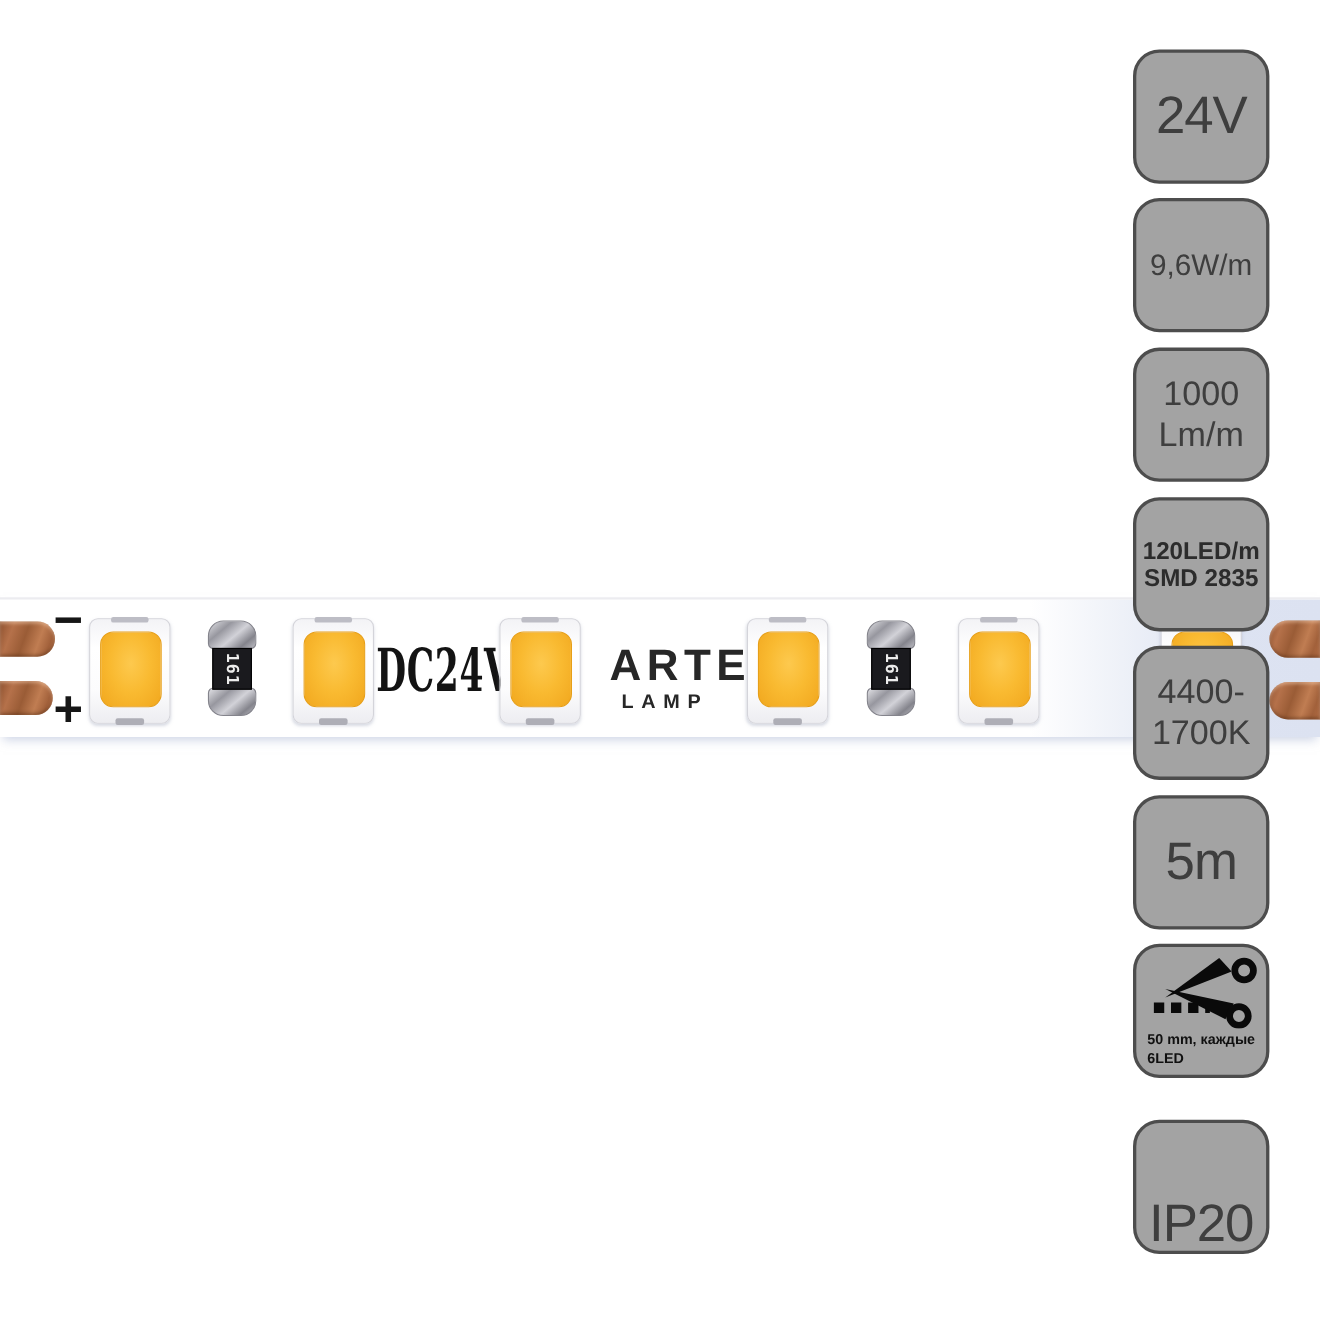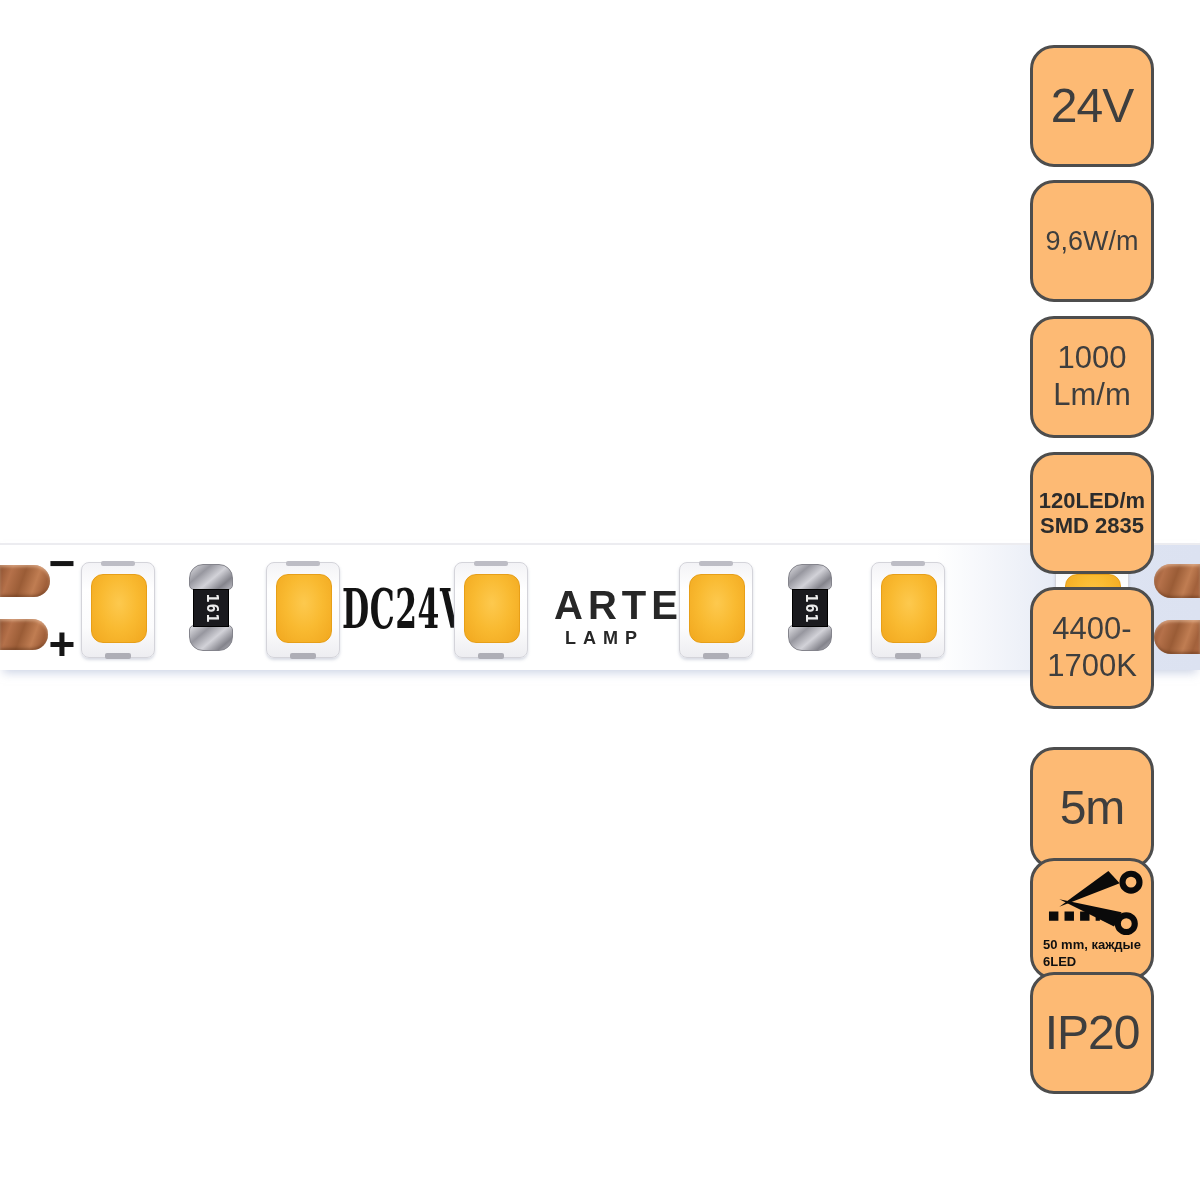--- a/index.html
+++ b/index.html
@@ -76,26 +76,26 @@
     color:#131313; letter-spacing:1px;
     transform:scaleX(0.58); transform-origin:left top; white-space:nowrap;
   }
   .brand { position:absolute; left:538px; top:40px; width:126px; text-align:center; color:#272727; }
   .brand-arte { font-weight:700; font-size:40px; line-height:1; letter-spacing:5px; margin-right:-5px; white-space:nowrap;margin-left:16px; }
   .brand-lamp { font-weight:700; font-size:18px; line-height:1; letter-spacing:7px; margin-top:4px; margin-right:-7px; white-space:nowrap; }
 
   
   .badge {
     position:absolute; left:1030px; width:124px; height:122px; z-index:10;
-    background:#fdba74; border:3px solid #4d4d4d; border-radius:24px; box-sizing:border-box;
+    background:#a3a3a3; border:3px solid #4d4d4d; border-radius:24px; box-sizing:border-box;
     display:flex; flex-direction:column; align-items:center; justify-content:center;
     color:#3e3e3e; text-align:center;
   }
   .b1 { top:45px; }  .b2 { top:180px; } .b3 { top:316px;text-align:center; } .b4 { top:452px; }
-  .b5 { top:587px; } .b6 { top:723px;margin-top:24px; } .b7 { top:858px; } .b8 { top:972px; }
+  .b5 { top:587px; } .b6 { top:723px; } .b7 { top:858px; } .b8 { top:1018px;justify-content:flex-end; }
   .t-xl  { font-size:48px; letter-spacing:-1px; line-height:1; }
   .t-md  { font-size:27px; line-height:1; }
   .t-two { font-size:31px; line-height:1.18; }
   .t-two span { display:block; }
   .t-bold { font-size:22px; font-weight:700; line-height:1.15; color:#2c2c2c; }
   .t-bold span { display:block; }
   .badge.b7 { justify-content:flex-start; padding-top:8px; }
   .cut-icon { margin-left:12px; }
   .cut-text {
     align-self:flex-start; text-align:left; margin:2px 0 0 10px;

